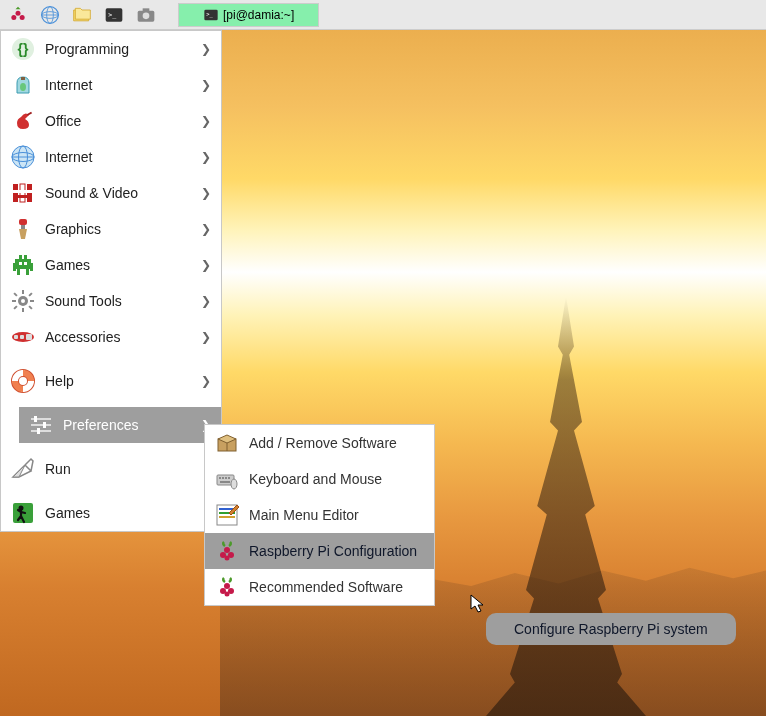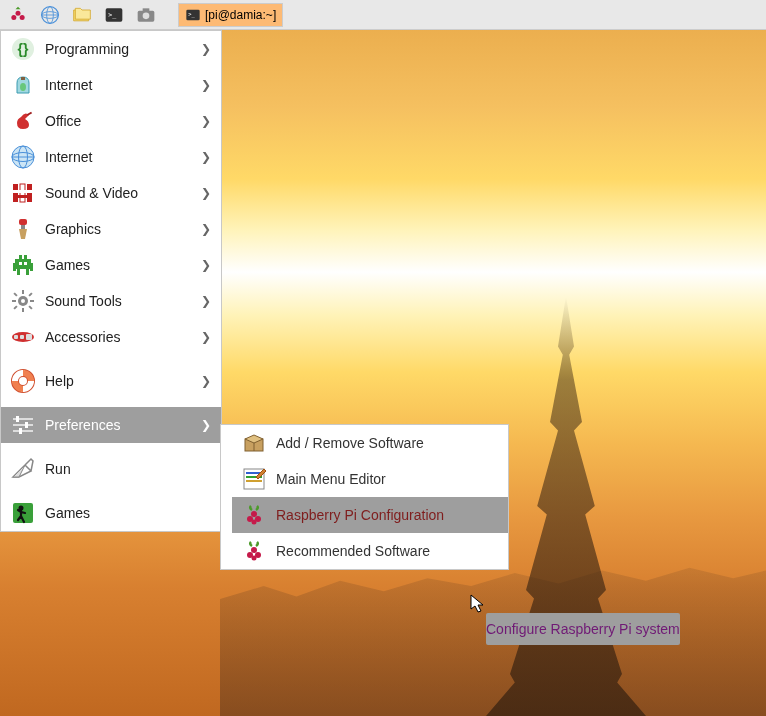--- a/index.html
+++ b/index.html
@@ -2,32 +2,32 @@
 <html><head>
 <meta charset="utf-8">
 <style>
 * { margin: 0; padding: 0; box-sizing: border-box; }
 body { font-family: "Segoe UI", Arial, sans-serif; width: 766px; height: 716px; overflow: hidden; position: relative; }
 .desktop { width: 100%; height: 100%; position: relative; background: linear-gradient(to bottom, #e8a848 0%, #f5c060 15%, #ffd967 25%, #fff3b8 32%, #ffffff 38%, #fff3b8 44%, #ffd967 52%, #f5b850 62%, #e89940 72%, #d88030 82%, #c06820 100%); }
 .temple { position: absolute; right: 120px; bottom: 0; width: 160px; height: 420px; background: linear-gradient(to bottom, transparent 0%, rgba(60,40,20,0.5) 20%, rgba(50,30,15,0.7) 100%); clip-path: polygon(50% 0%, 55% 12%, 52% 14%, 60% 30%, 55% 32%, 68% 50%, 62% 52%, 75% 70%, 70% 72%, 85% 90%, 82% 92%, 100% 100%, 0% 100%, 18% 92%, 15% 90%, 30% 72%, 25% 70%, 38% 52%, 32% 50%, 45% 32%, 40% 30%, 48% 14%, 45% 12%); }
 .hillside { position: absolute; left: 220px; right: 0; bottom: 0; height: 260px; background: linear-gradient(to top, rgba(80,50,30,0.5), transparent 80%); clip-path: polygon(0% 100%, 0% 55%, 8% 50%, 14% 54%, 22% 48%, 30% 52%, 38% 47%, 46% 50%, 54% 45%, 62% 49%, 70% 44%, 78% 48%, 86% 43%, 94% 47%, 100% 44%, 100% 100%); }
 .taskbar { position: absolute; top: 0; left: 0; right: 0; height: 30px; background: #e8e8e8; border-bottom: 1px solid #ccc; display: flex; align-items: center; padding: 0 4px; gap: 4px; }
 .taskbar-icon { width: 28px; height: 26px; display: flex; align-items: center; justify-content: center; cursor: pointer; }
-.taskbar-window { display: flex; align-items: center; height: 24px; padding: 0 6px; background: #fdba74; border: 1px solid #ccc; font-size: 12px; gap: 4px; cursor: pointer; }
+.taskbar-window { display: flex; align-items: center; height: 24px; padding: 0 24px; background: #86efac; border: 1px solid #ccc; font-size: 12px; gap: 4px; cursor: pointer; }
 .menu { position: absolute; top: 30px; left: 0; width: 222px; background: #fff; border: 1px solid #c8c8c8; }
 .menu-item { display: flex; align-items: center; height: 36px; padding: 0 10px; gap: 10px; color: #222; font-size: 14px; cursor: pointer; position: relative; }
 .menu-item .chev { margin-left: auto; color: #666; font-size: 12px; }
-.menu-item.highlighted { background: #9e9e9e; color: #fff; }
+.menu-item.highlighted { background: #9e9e9e; color: #fff; margin-left: 18px; }
 .menu-item.highlighted .chev { color: #fff; }
 .menu-sep { height: 8px; }
 .icon-slot { width: 24px; height: 24px; display: flex; align-items: center; justify-content: center; flex-shrink: 0; }
-.submenu { position: absolute; top: 424px; left: 220px; width: 289px; background: #fff; border: 1px solid #c8c8c8; padding-left: 11px; }
+.submenu { position: absolute; top: 424px; left: 204px; width: 231px; background: #fff; border: 1px solid #c8c8c8; }
 .submenu-item { display: flex; align-items: center; height: 36px; padding: 0 10px; gap: 10px; font-size: 14px; color: #333; cursor: pointer; }
-.submenu-item.highlighted { background: #9e9e9e; color: #7f1d1d; }
-.tooltip { position: absolute; top: 613px; left: 486px; background: #9e9e9e; color: #701a75; font-size: 14px; padding: 8px 0; border-radius: 2px; white-space: nowrap; }
+.submenu-item.highlighted { background: #9e9e9e; color: #0f172a; }
+.tooltip { position: absolute; top: 613px; left: 486px; background: #9e9e9e; color: #0f172a; font-size: 14px; padding: 8px 28px; border-radius: 10px; white-space: nowrap; }
 .cursor { position: absolute; top: 594px; left: 470px; pointer-events: none; z-index: 100; }
 </style>
 </head>
 <body>
 
 <div class="desktop">
   <div class="hillside"></div>
   <div class="temple"></div>
 
   <div class="taskbar">
@@ -254,20 +254,34 @@
             <rect x="3" y="8" width="18" height="12" fill="#c8a060" stroke="#806030"></rect>
             <path d="M3 8 L12 4 L21 8 L12 12 Z" fill="#e0c080" stroke="#806030"></path>
             <line x1="12" y1="12" x2="12" y2="20" stroke="#806030"></line>
           </svg>
         </span>
       <span>Add / Remove Software</span>
     </div>
     <div class="submenu-item">
       <span class="icon-slot">
           <svg width="24" height="24" viewBox="0 0 24 24">
+            <rect x="2" y="8" width="17" height="10" rx="1" fill="#ccc" stroke="#888"></rect>
+            <rect x="4" y="10" width="2" height="2" fill="#888"></rect>
+            <rect x="7" y="10" width="2" height="2" fill="#888"></rect>
+            <rect x="10" y="10" width="2" height="2" fill="#888"></rect>
+            <rect x="13" y="10" width="2" height="2" fill="#888"></rect>
+            <rect x="5" y="14" width="10" height="2" fill="#888"></rect>
+            <ellipse cx="19" cy="17" rx="3" ry="5" fill="#ddd" stroke="#888"></ellipse>
+          </svg>
+        </span>
+      <span>Keyboard and Mouse</span>
+    </div>
+    <div class="submenu-item">
+      <span class="icon-slot">
+          <svg width="24" height="24" viewBox="0 0 24 24">
             <rect x="2" y="2" width="20" height="20" fill="#fff" stroke="#888"></rect>
             <line x1="4" y1="6" x2="20" y2="6" stroke="#3060d0" stroke-width="2"></line>
             <line x1="4" y1="10" x2="20" y2="10" stroke="#30a030" stroke-width="2"></line>
             <line x1="4" y1="14" x2="20" y2="14" stroke="#d0a030" stroke-width="2"></line>
             <path d="M14 10 L22 2 L24 4 L16 12 Z" fill="#d08030" stroke="#a05010"></path>
           </svg>
         </span>
       <span>Main Menu Editor</span>
     </div>
     <div class="submenu-item highlighted">

